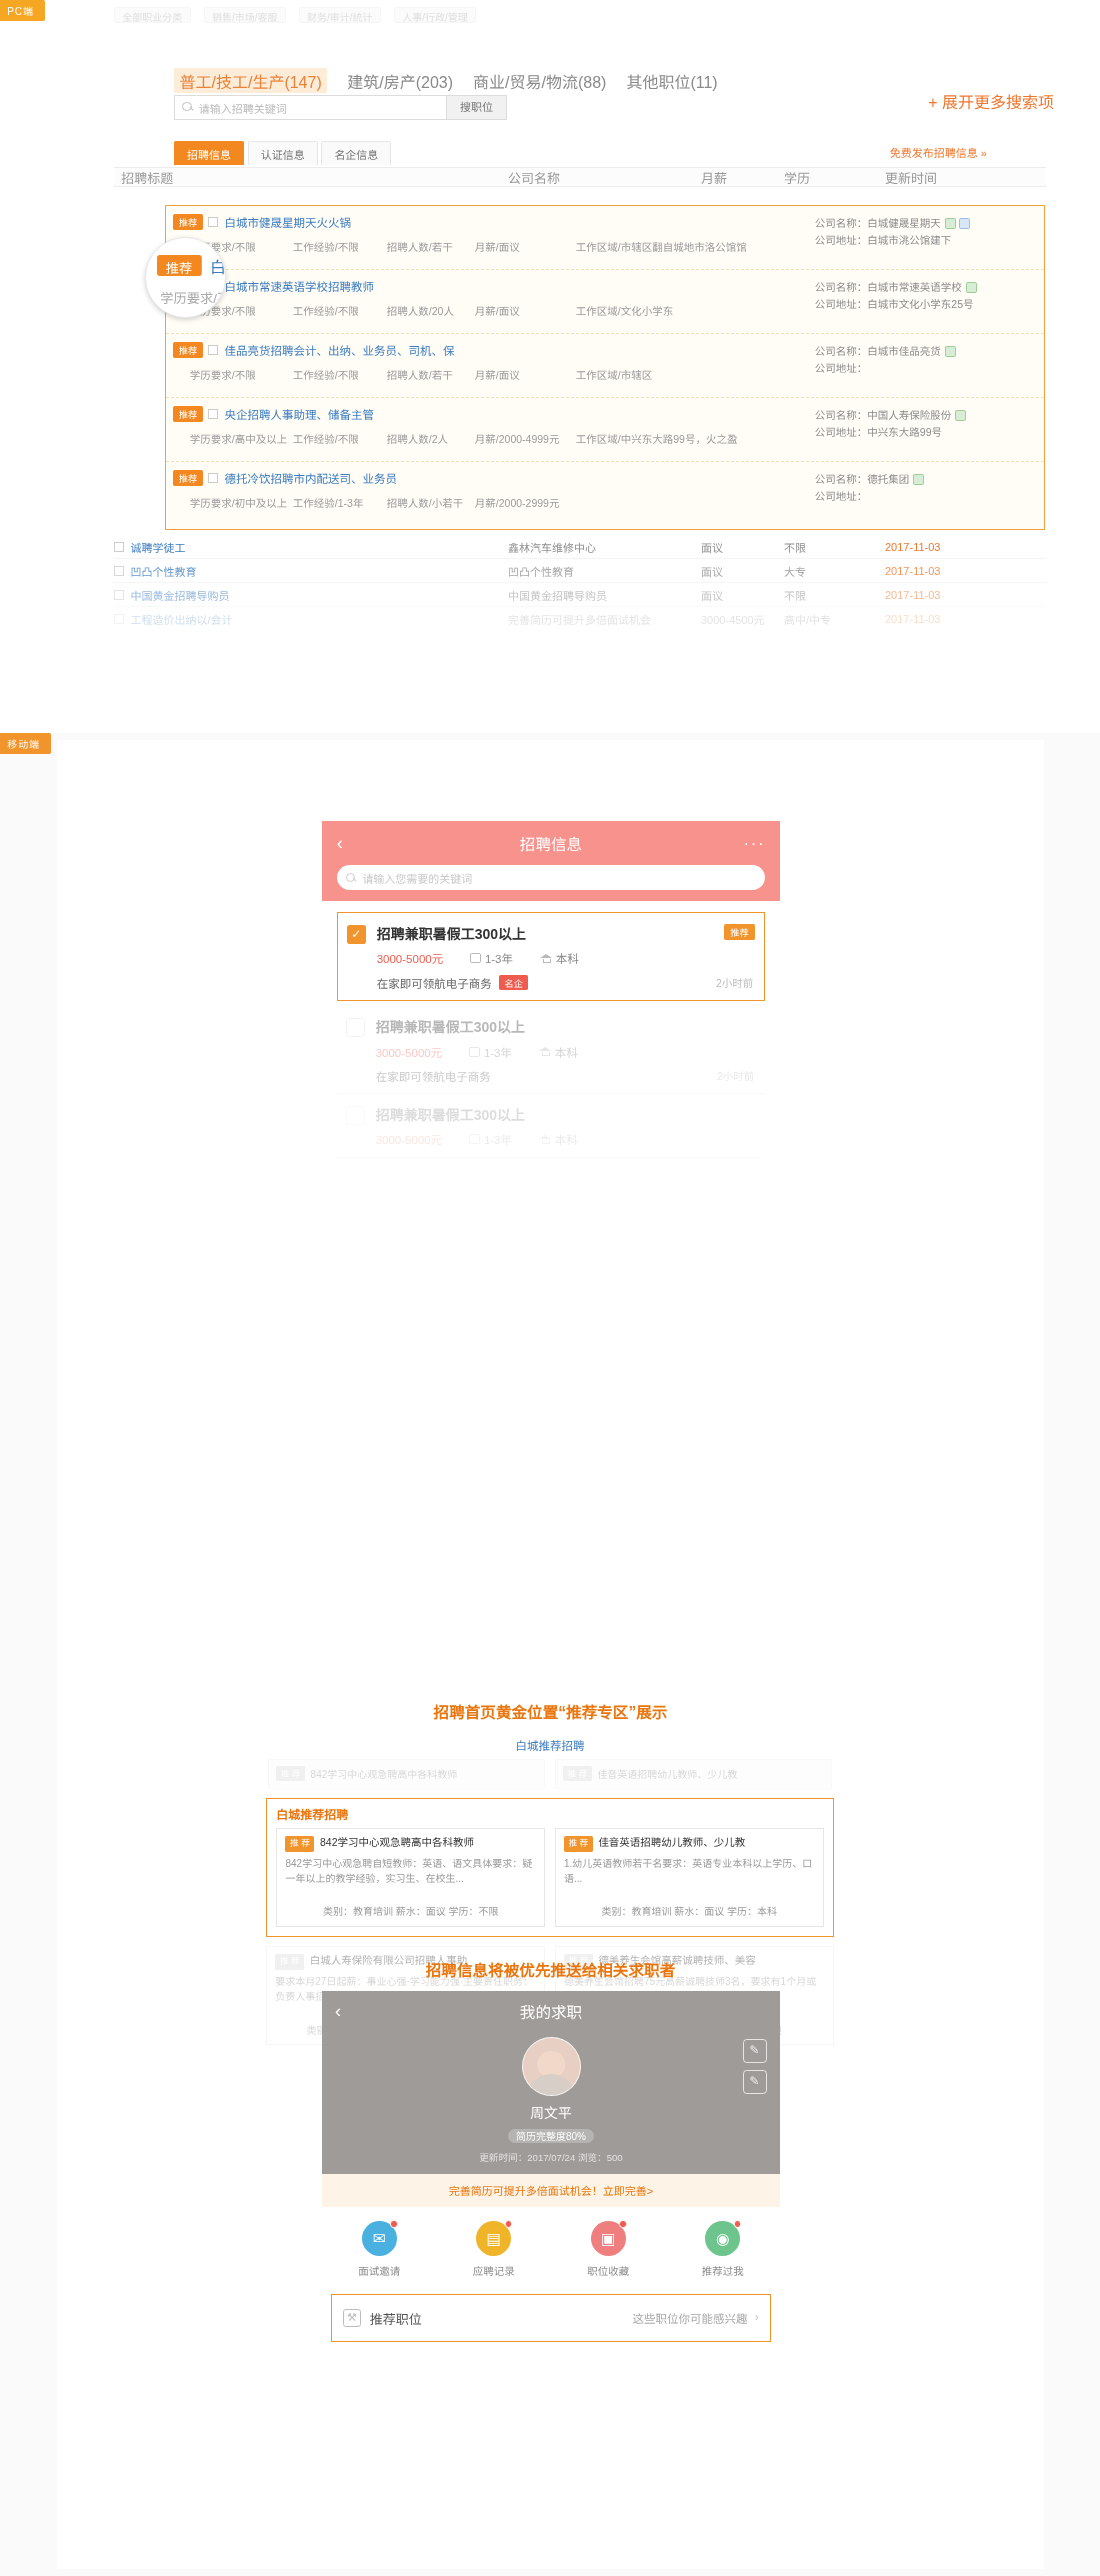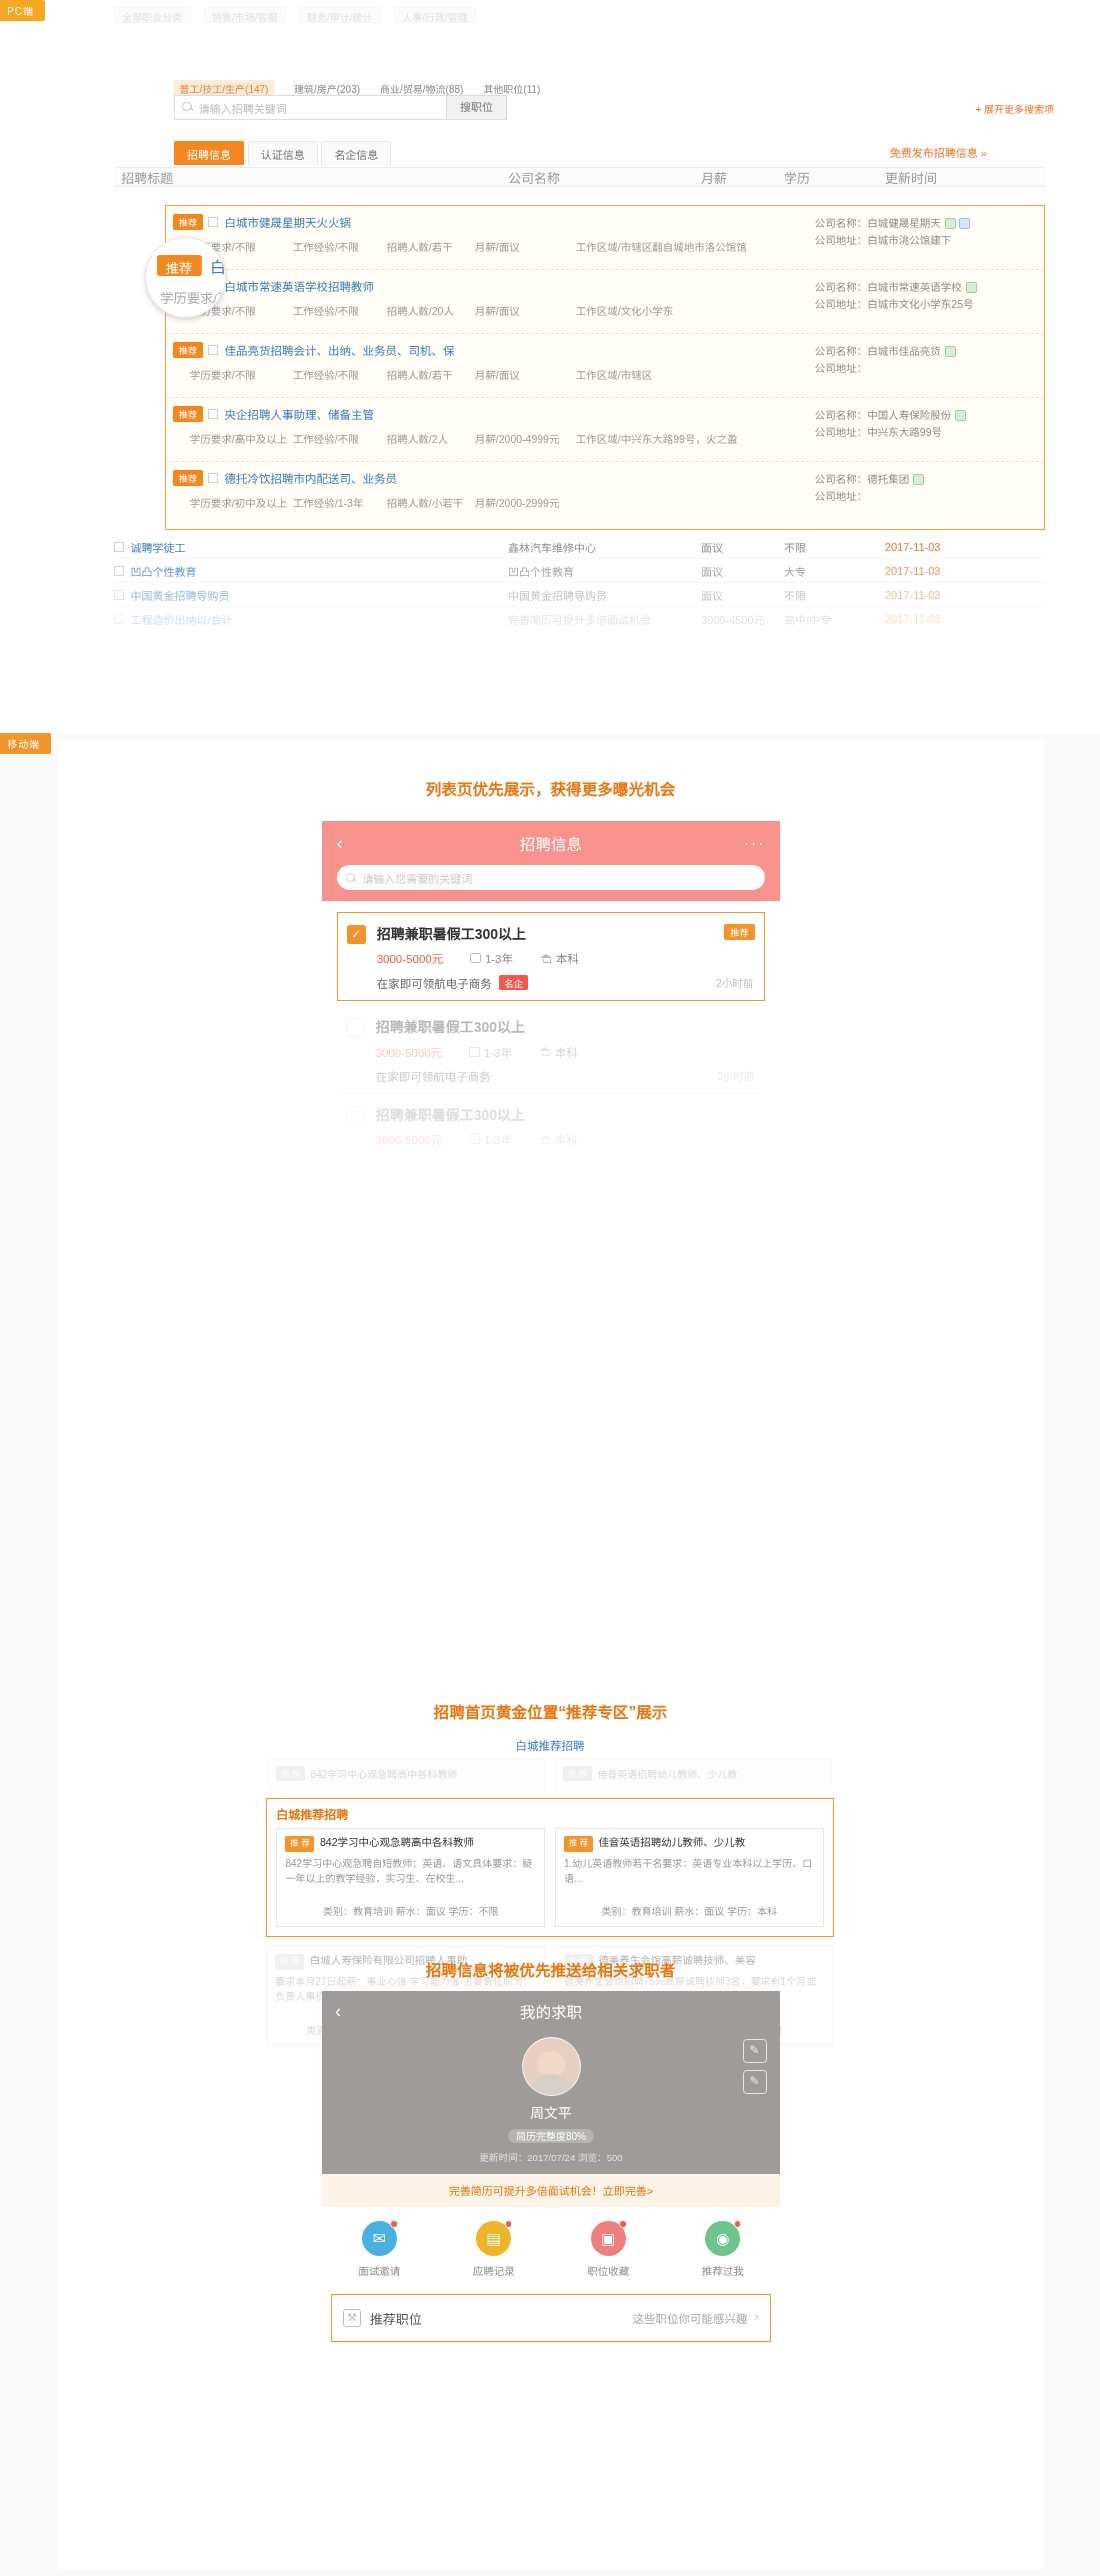--- a/index.html
+++ b/index.html
@@ -34,22 +34,22 @@
   }
   .pc-faded-tags {
     position:absolute; left:57px; top:7.3px; width:935px; height:20px;
     display:flex; gap:13px; opacity:0.30;
   }
   .pc-faded-tags .ft {
     height:15.6px; background:#f2f2f2; border:0.9px solid #e4e4e4; border-radius:1.8px;
     font-size:10px; color:#999; padding:0.9px 7.3px; white-space:nowrap;
   }
   .pc-tagrow {
-    position:absolute; left:117px; top:60px; width:880px;
-    display:flex; gap:20px; align-items:center; font-size:10px;
+    position:absolute; left:117px; top:48px; width:880px;
+    display:flex; gap:20px; align-items:center; font-size:16px;
   }
   .pc-tagrow .tg { color:#8a8a8a; white-space:nowrap; }
   .pc-tagrow .tg.sel { background:#fdecd8; color:#e8833a; padding:0.9px 5.5px; border-radius:1.8px; }
   .pc-tagrow .more { color:#f0762c; margin-left:auto;margin-top:41px; }
 
   .searchbar { position:absolute; left:117px; top:95px; display:flex; align-items:center; }
   .searchbar .inp {
     width:273px; height:25px; border:0.9px solid #dcdcdc; background:#fff;
     display:flex; align-items:center; padding:0 7.3px; color:#bbb; font-size:11px;
   }
@@ -472,21 +472,20 @@
         <div class="c5">2017-11-03</div>
       </div>
 
     </div>
   </div>
 
   <div class="mobile-wrap">
     <div class="ribbon orange">移动端</div>
     <div class="mobile-bg"></div>
 
-    <div class="m-heading" style="top:44px;">列表页优先展示，获得更多曝光机会</div>
 
     <div class="phone" style="left:322px; top:88px; width:458px;">
       <div class="phone-header">
         <span class="back">‹</span>
         <span>招聘信息</span>
         <span class="dots">···</span>
       </div>
       <div class="phone-search">
         <div class="box">
           <span class="mg2"></span>

